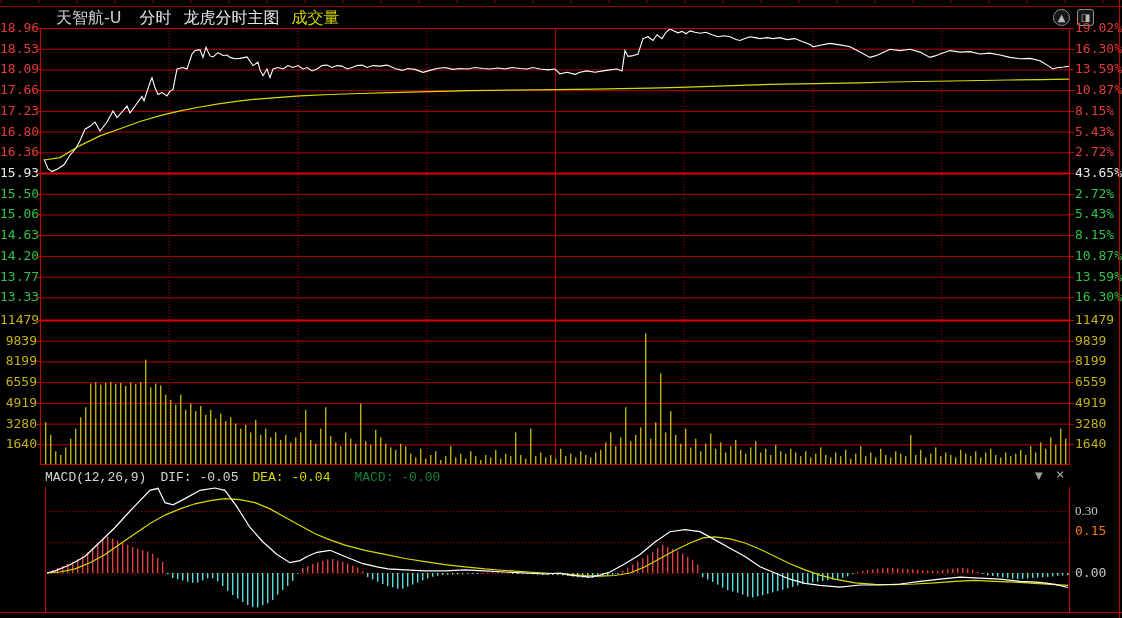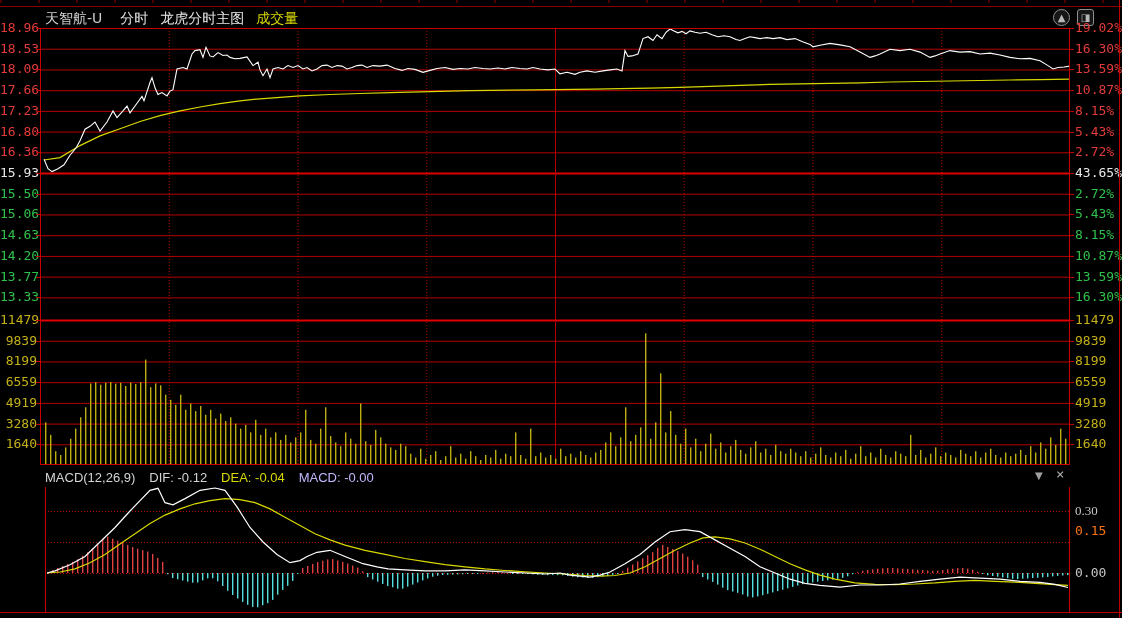--- a/index.html
+++ b/index.html
@@ -3,39 +3,39 @@
 <meta charset="utf-8">
 <style>
   *{margin:0;padding:0;box-sizing:border-box}
   html,body{background:#000}
   body{width:1122px;height:618px;position:relative;overflow:hidden;
        font-family:"DejaVu Sans",sans-serif;color:#ddd}
   .abs{position:absolute}
   #top-strip{left:0;top:0;width:1122px;height:7px;border-bottom:1px solid #8b0000;background:#000}
   #top-strip .ticks{position:absolute;left:0;top:0;width:1122px;height:3px;
      background:repeating-linear-gradient(90deg,#5a0000 0 2px,#000 2px 38px);opacity:.9}
-  #chart-header{left:40px;top:8px;width:1000px;height:20px;display:flex;align-items:flex-end;
-     font-size:14px;white-space:nowrap}
+  #chart-header{left:51px;top:8px;width:1000px;height:20px;display:flex;align-items:flex-start;
+     font-size:16px;white-space:nowrap}
   #chart-header .sym{color:#cfcfcf;margin-left:5px}
   #chart-header .per{color:#e8e8e8;margin-left:18px}
   #chart-header .main{color:#e8e8e8;margin-left:12px}
   #chart-header .ovl{color:#d6d600;margin-left:12px}
   .mini-btn{position:absolute;top:9px;width:17px;height:17px;border:1px solid #8f8f8f;
      background:#161616;color:#b8b8b8;font-size:10px;line-height:15px;text-align:center;
      border-radius:3px;cursor:pointer}
   .mini-btn.circle{border-radius:50%}
   .axis-label{position:absolute;font-family:"DejaVu Sans Mono",monospace;font-size:13px;
      line-height:16px;white-space:nowrap}
   .tick{position:absolute;width:4px;height:1px;background:#c00000}
   #macd-header{left:45px;top:468px;width:1000px;height:18px;display:flex;align-items:center;
-     font-family:Liberation Sans, sans-serif;font-size:13px;white-space:nowrap}
+     font-family:Liberation Mono, monospace;font-size:13px;white-space:nowrap}
   #macd-header .lbl-main{color:#d4d4d4}
   #macd-header .lbl-dif{color:#d4d4d4;margin-left:14px}
   #macd-header .lbl-dea{color:#d8d800;margin-left:14px}
-  #macd-header .lbl-macd{color:#c4b5fd;margin-left:14px}
+  #macd-header .lbl-macd{color:#15803d;margin-left:24px}
   #macd-collapse{left:1035px;top:470px;color:#a0a0a0;font-size:10px;cursor:pointer}
   #macd-close{left:1056px;top:466px;color:#b0b0b0;font-size:14px;cursor:pointer;
      font-family:"DejaVu Sans Mono",monospace}
   #bottom-line{left:0;top:612px;width:1122px;height:1px;background:#c00000}
   #right-outer-border{left:1119px;top:0;width:1px;height:618px;background:#c00000}
   svg{position:absolute;display:block}
 </style>
 </head>
 <body>
 
@@ -377,21 +377,21 @@
     <div class="axis-label" style="left: 1075px; top: 436.32px; color: rgb(196, 176, 24);">1640</div>
     <div class="tick" style="left: 36px; top: 444.32px;"></div>
     <div class="tick" style="left: 1070px; top: 444.32px;"></div>
     <div class="axis-label" style="left: 1075px; top: 502.99px; color: rgb(196, 196, 196); font-family: Liberation Serif, serif;">0.30</div>
     <div class="axis-label" style="left: 1075px; top: 523px; color: #f97316;">0.15</div>
     <div class="axis-label" style="left: 1075px; top: 565px; color: rgb(196, 196, 196);">0.00</div>
   </div>
 
 <div class="abs" id="macd-header">
   <span class="lbl-main">MACD(12,26,9)</span>
-  <span class="lbl-dif">DIF: -0.12</span>
+  <span class="lbl-dif">DIF: -0.05</span>
   <span class="lbl-dea">DEA: -0.04</span>
   <span class="lbl-macd">MACD: -0.00</span>
 </div>
 <div class="abs" id="macd-collapse">▼</div>
 <div class="abs" id="macd-close">×</div>
 
 <svg id="macd-svg" style="left:45px;top:487px" width="1025" height="126" viewBox="0 0 1025 126">
     <line x1="0" y1="24.49000000000001" x2="1025" y2="24.49000000000001" stroke="#b40000" stroke-width="1" stroke-dasharray="1,2"></line>
     <line x1="0" y1="55.495000000000005" x2="1025" y2="55.495000000000005" stroke="#b40000" stroke-width="1" stroke-dasharray="1,2"></line>
     <line x1="0" y1="86.5" x2="1025" y2="86.5" stroke="#b40000" stroke-width="1" stroke-dasharray="1,2"></line>

